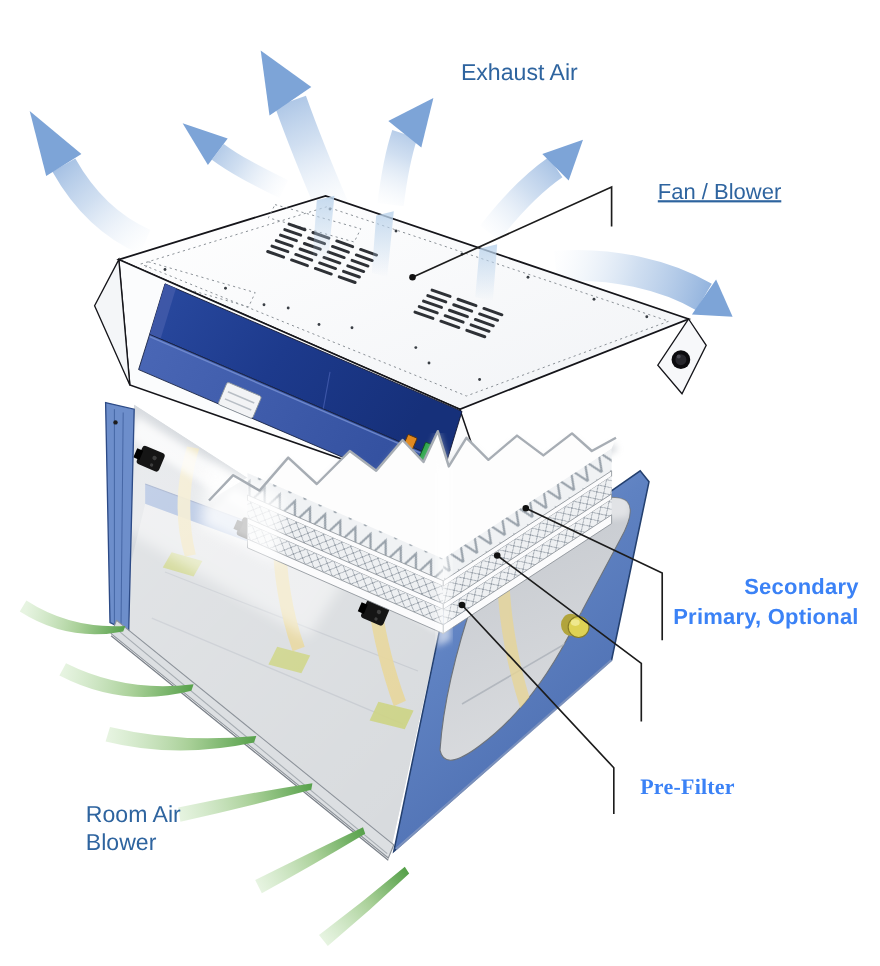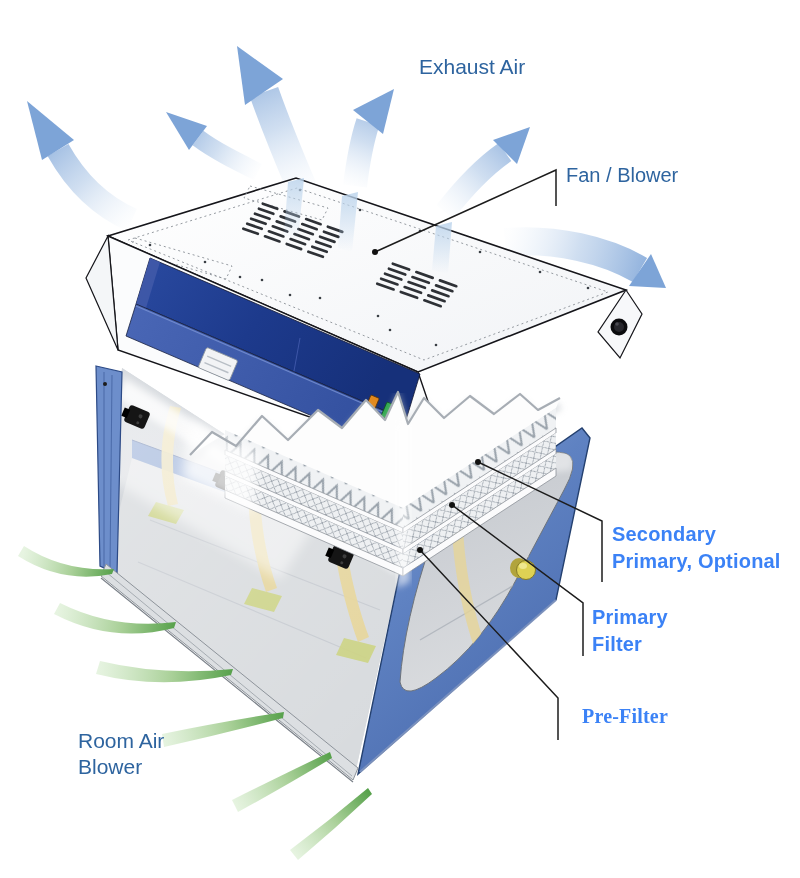--- a/index.html
+++ b/index.html
@@ -1,22 +1,22 @@
 <!DOCTYPE html>
 <html><head>
 <meta charset="utf-8">
 <style>
   html,body{margin:0;padding:0;background:#ffffff;}
   #stage{position:relative;width:800px;height:878px;background:#ffffff;overflow:hidden;
          font-family:"Liberation Sans", sans-serif;}
   #art{position:absolute;left:0;top:0;}
-  .lbl{position:absolute;color:#2e649f;font-size:21px;line-height:26px;white-space:nowrap;}
+  .lbl{position:absolute;color:#2e649f;font-size:21px;line-height:26px;white-space:nowrap;text-align:right;}
   .lbl.bold{color:#3b82f6;font-weight:700;font-size:20px;line-height:27px;letter-spacing:.2px;}
   #lbl-exhaust{left:419px;top:54px;}
-  #lbl-fan{left:566px;top:162px;font-size:20px;}
+  #lbl-fan{left:598px;top:162px;font-size:20px;text-decoration:underline;}
   #lbl-secondary{left:612px;top:521px;}
   #lbl-primary{left:592px;top:604px;}
   #lbl-prefilter{left:582px;top:703px;font-family:Liberation Serif, serif;}
   #lbl-room{left:78px;top:728px;width:120px;text-align:left;white-space:normal;}
 </style>
 </head>
 <body>
 
 <div id="stage">
 
@@ -414,23 +414,19 @@
         <circle cx="420" cy="550" r="3"></circle>
 </g>
 </svg>
 
 <div id="lbl-exhaust" class="lbl">Exhaust Air</div>
 <div id="lbl-fan" class="lbl">Fan / Blower</div>
 <div id="lbl-secondary" class="lbl bold">
   <div>Secondary</div>
   <div>Primary, Optional</div>
 </div>
-<div id="lbl-primary" class="lbl bold">
-  <div>Primary</div>
-  <div>Filter</div>
-</div>
 <div id="lbl-prefilter" class="lbl bold">Pre-Filter</div>
 <div id="lbl-room" class="lbl">
   <div>Room Air</div>
   <div>Blower</div>
 </div>
 
 </div>
 
 </body></html>

